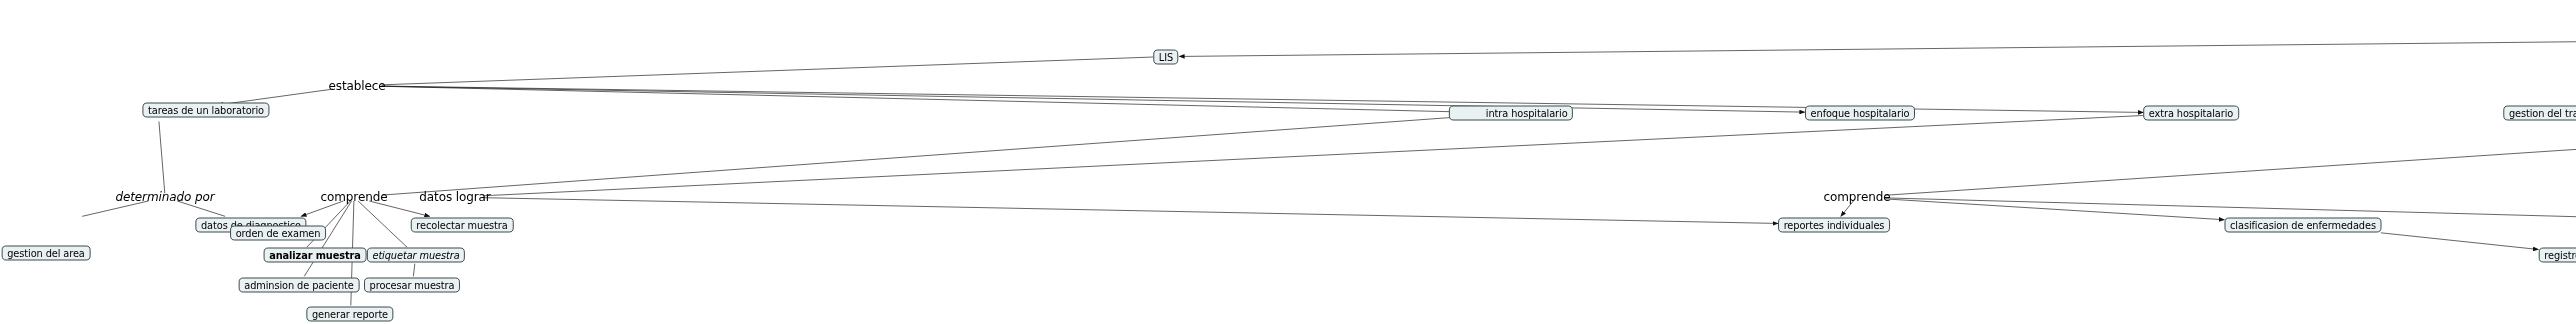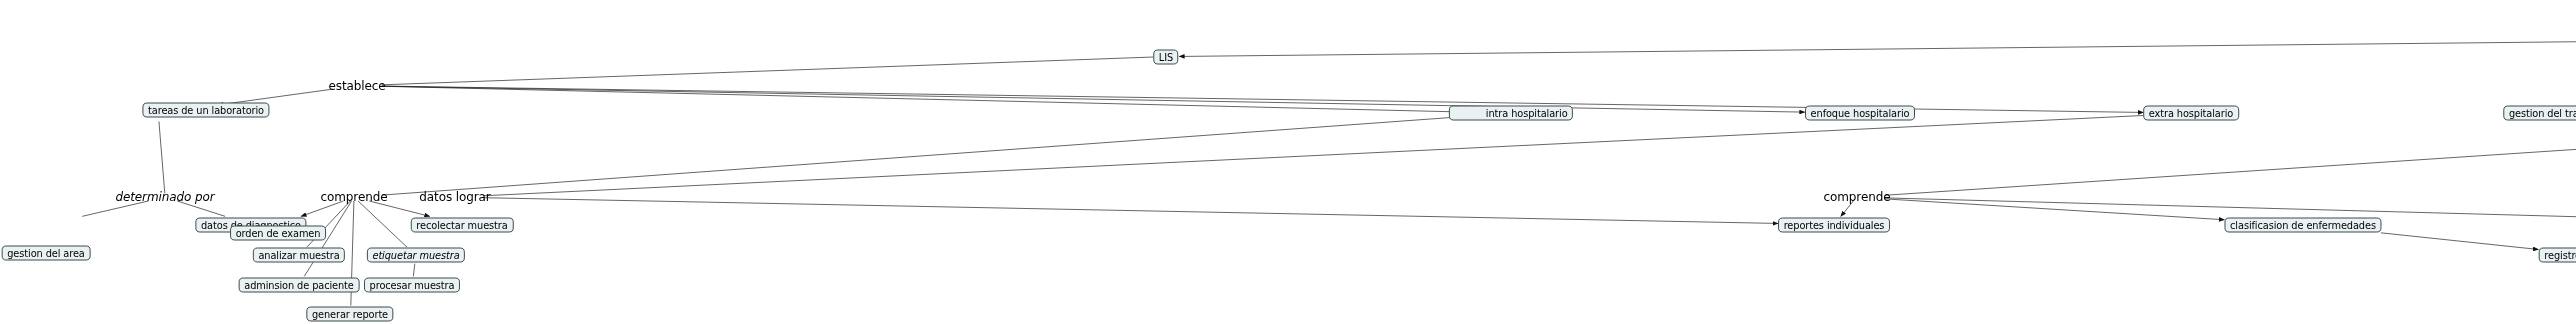--- a/index.html
+++ b/index.html
@@ -149,21 +149,21 @@
       <div class="node" style="left: 1511px; top: 113px; padding-left: 36px;">intra hospitalario</div>
       <div class="node" style="left: 1860px; top: 113px;">enfoque hospitalario</div>
       <div class="node" style="left: 2191px; top: 113px;">extra hospitalario</div>
       <div class="node" style="left: 2554px; top: 113px;">gestion del trabajo</div>
       <div class="node" style="left: 46px; top: 225px; margin-top: 28px;">gestion del area</div>
       <div class="node" style="left: 251px; top: 225px;">datos de diagnostico</div>
       <div class="node" style="left: 278px; top: 233px;">orden de examen</div>
       <div class="node" style="left: 462px; top: 225px;">recolectar muestra</div>
       <div class="node" style="left: 1834px; top: 225px;">reportes individuales</div>
       <div class="node" style="left: 2303px; top: 225px;">clasificasion de enfermedades</div>
-      <div class="node" style="left: 299px; top: 255px;">analizar muestra</div>
+      <div class="node" style="left: 315px; top: 255px; font-weight: bold;">analizar muestra</div>
       <div class="node" style="left: 416px; top: 255px; font-style: italic;">etiquetar muestra</div>
       <div class="node" style="left: 2595px; top: 255px;">registro de pacientes</div>
       <div class="node" style="left: 299px; top: 285px;">adminsion de paciente</div>
       <div class="node" style="left: 412px; top: 285px;">procesar muestra</div>
       <div class="node" style="left: 350px; top: 314px;">generar reporte</div>
     </div>
   <div id="label-layer">
       <div class="link-label" style="left: 357px; top: 86px;">establece</div>
       <div class="link-label" style="left: 165px; top: 197px; font-style: italic;">determinado por</div>
       <div class="link-label" style="left: 354px; top: 197px;">comprende</div>

